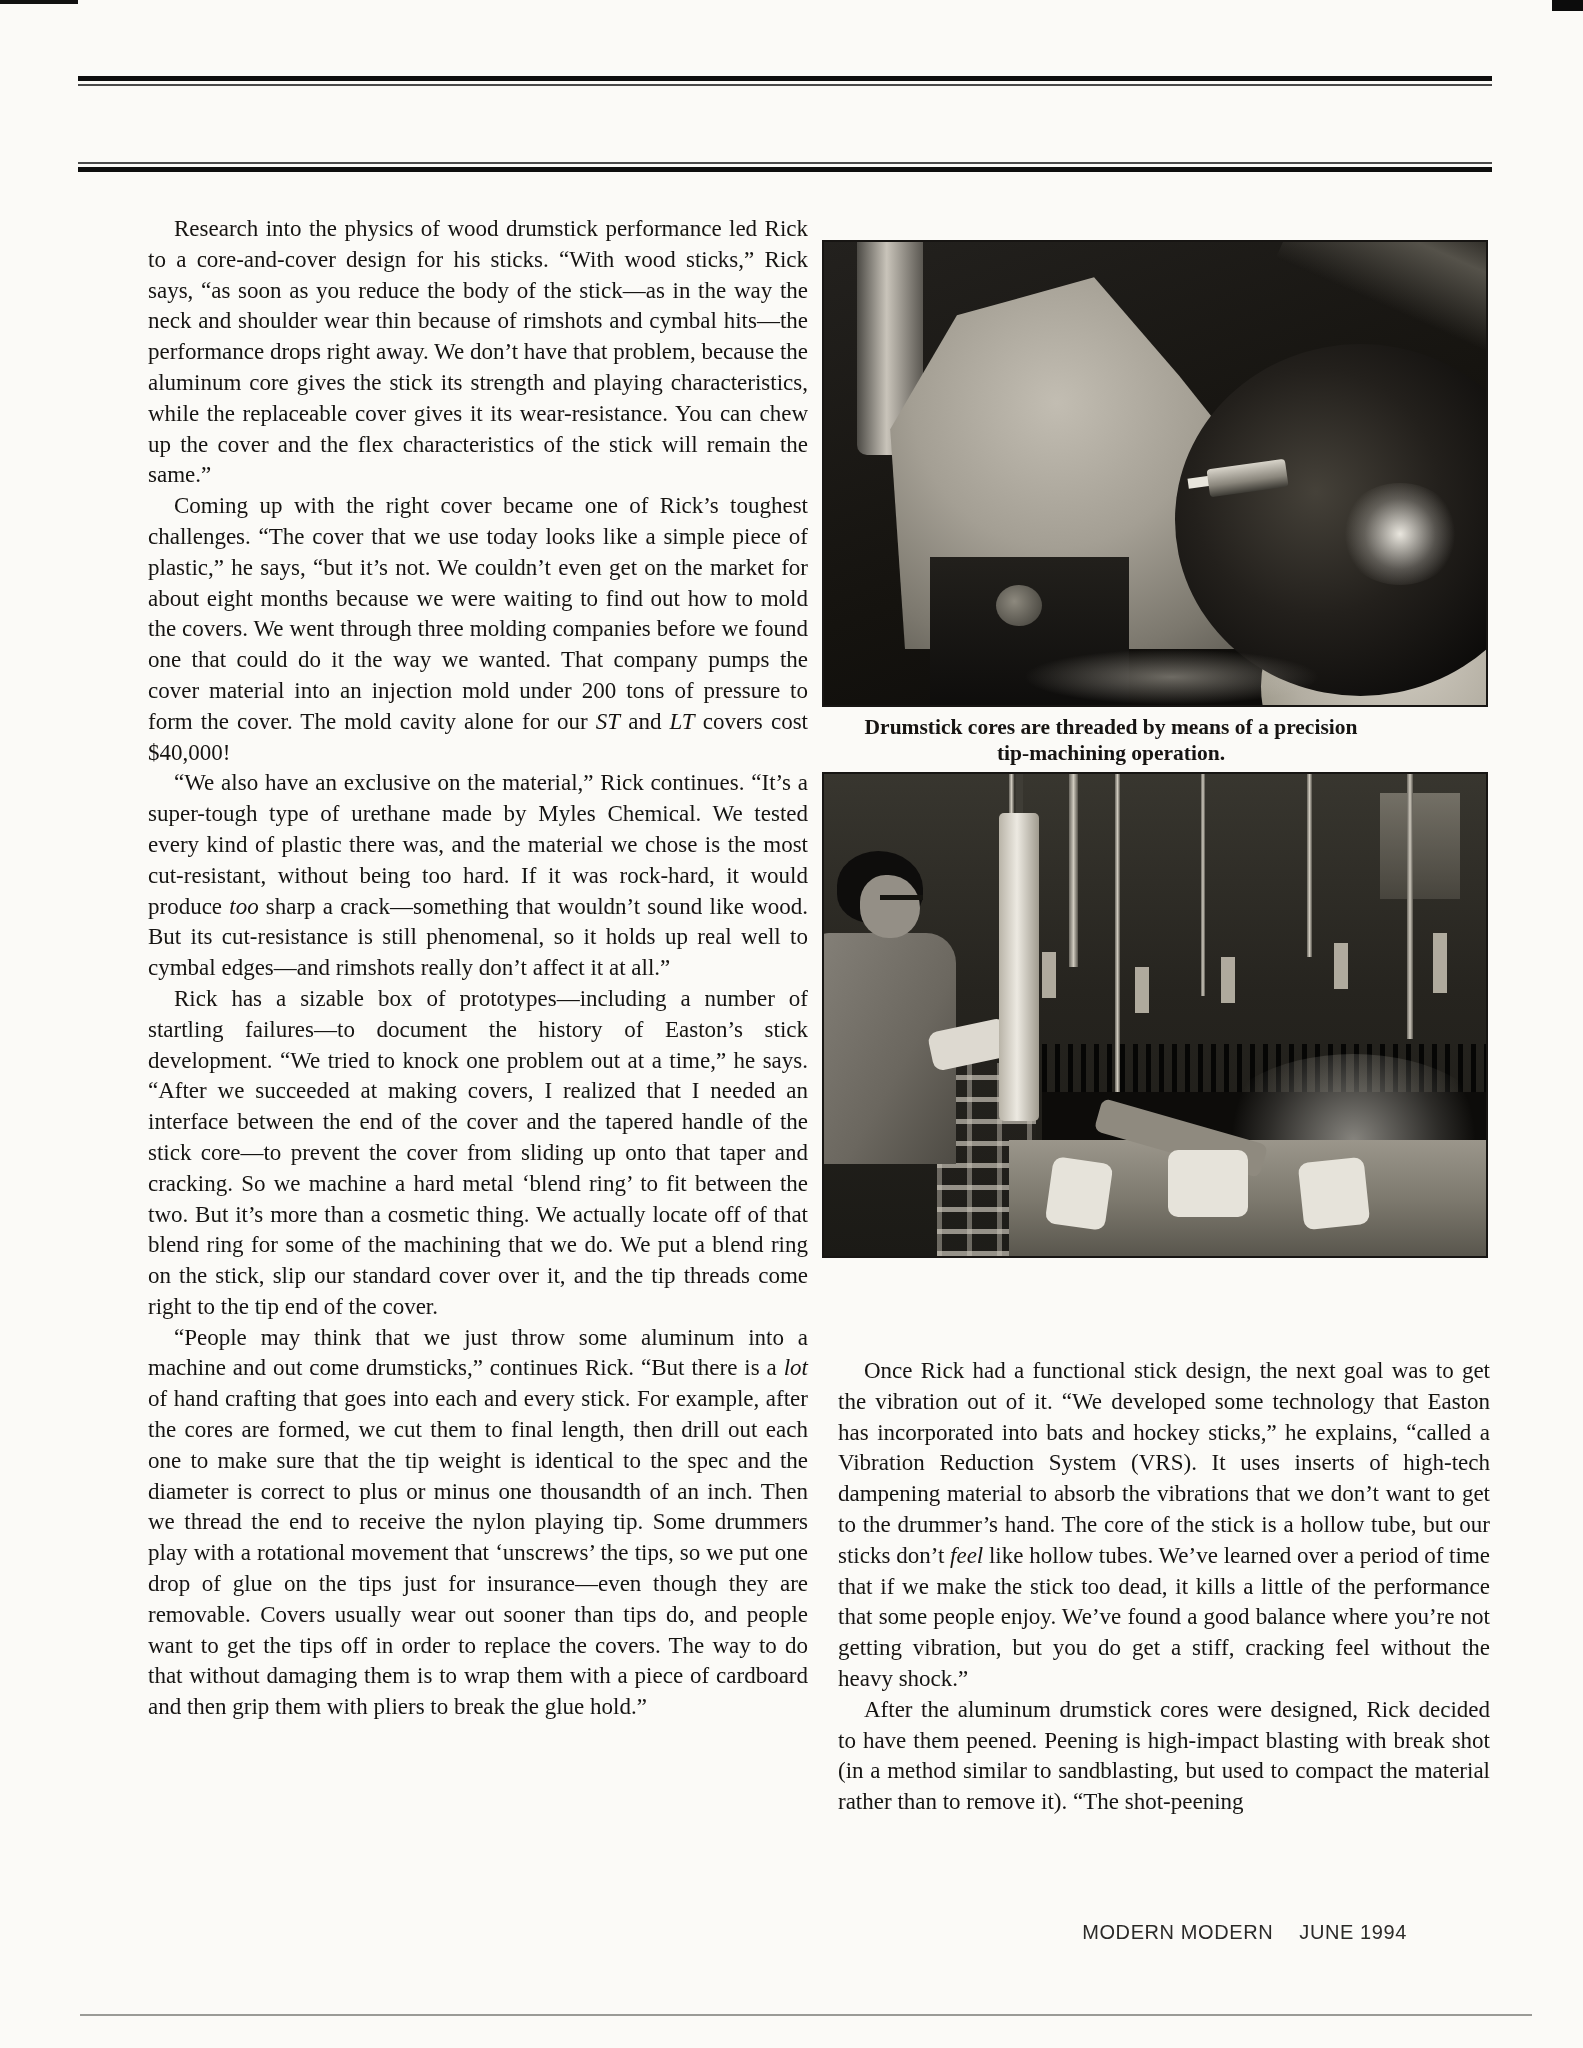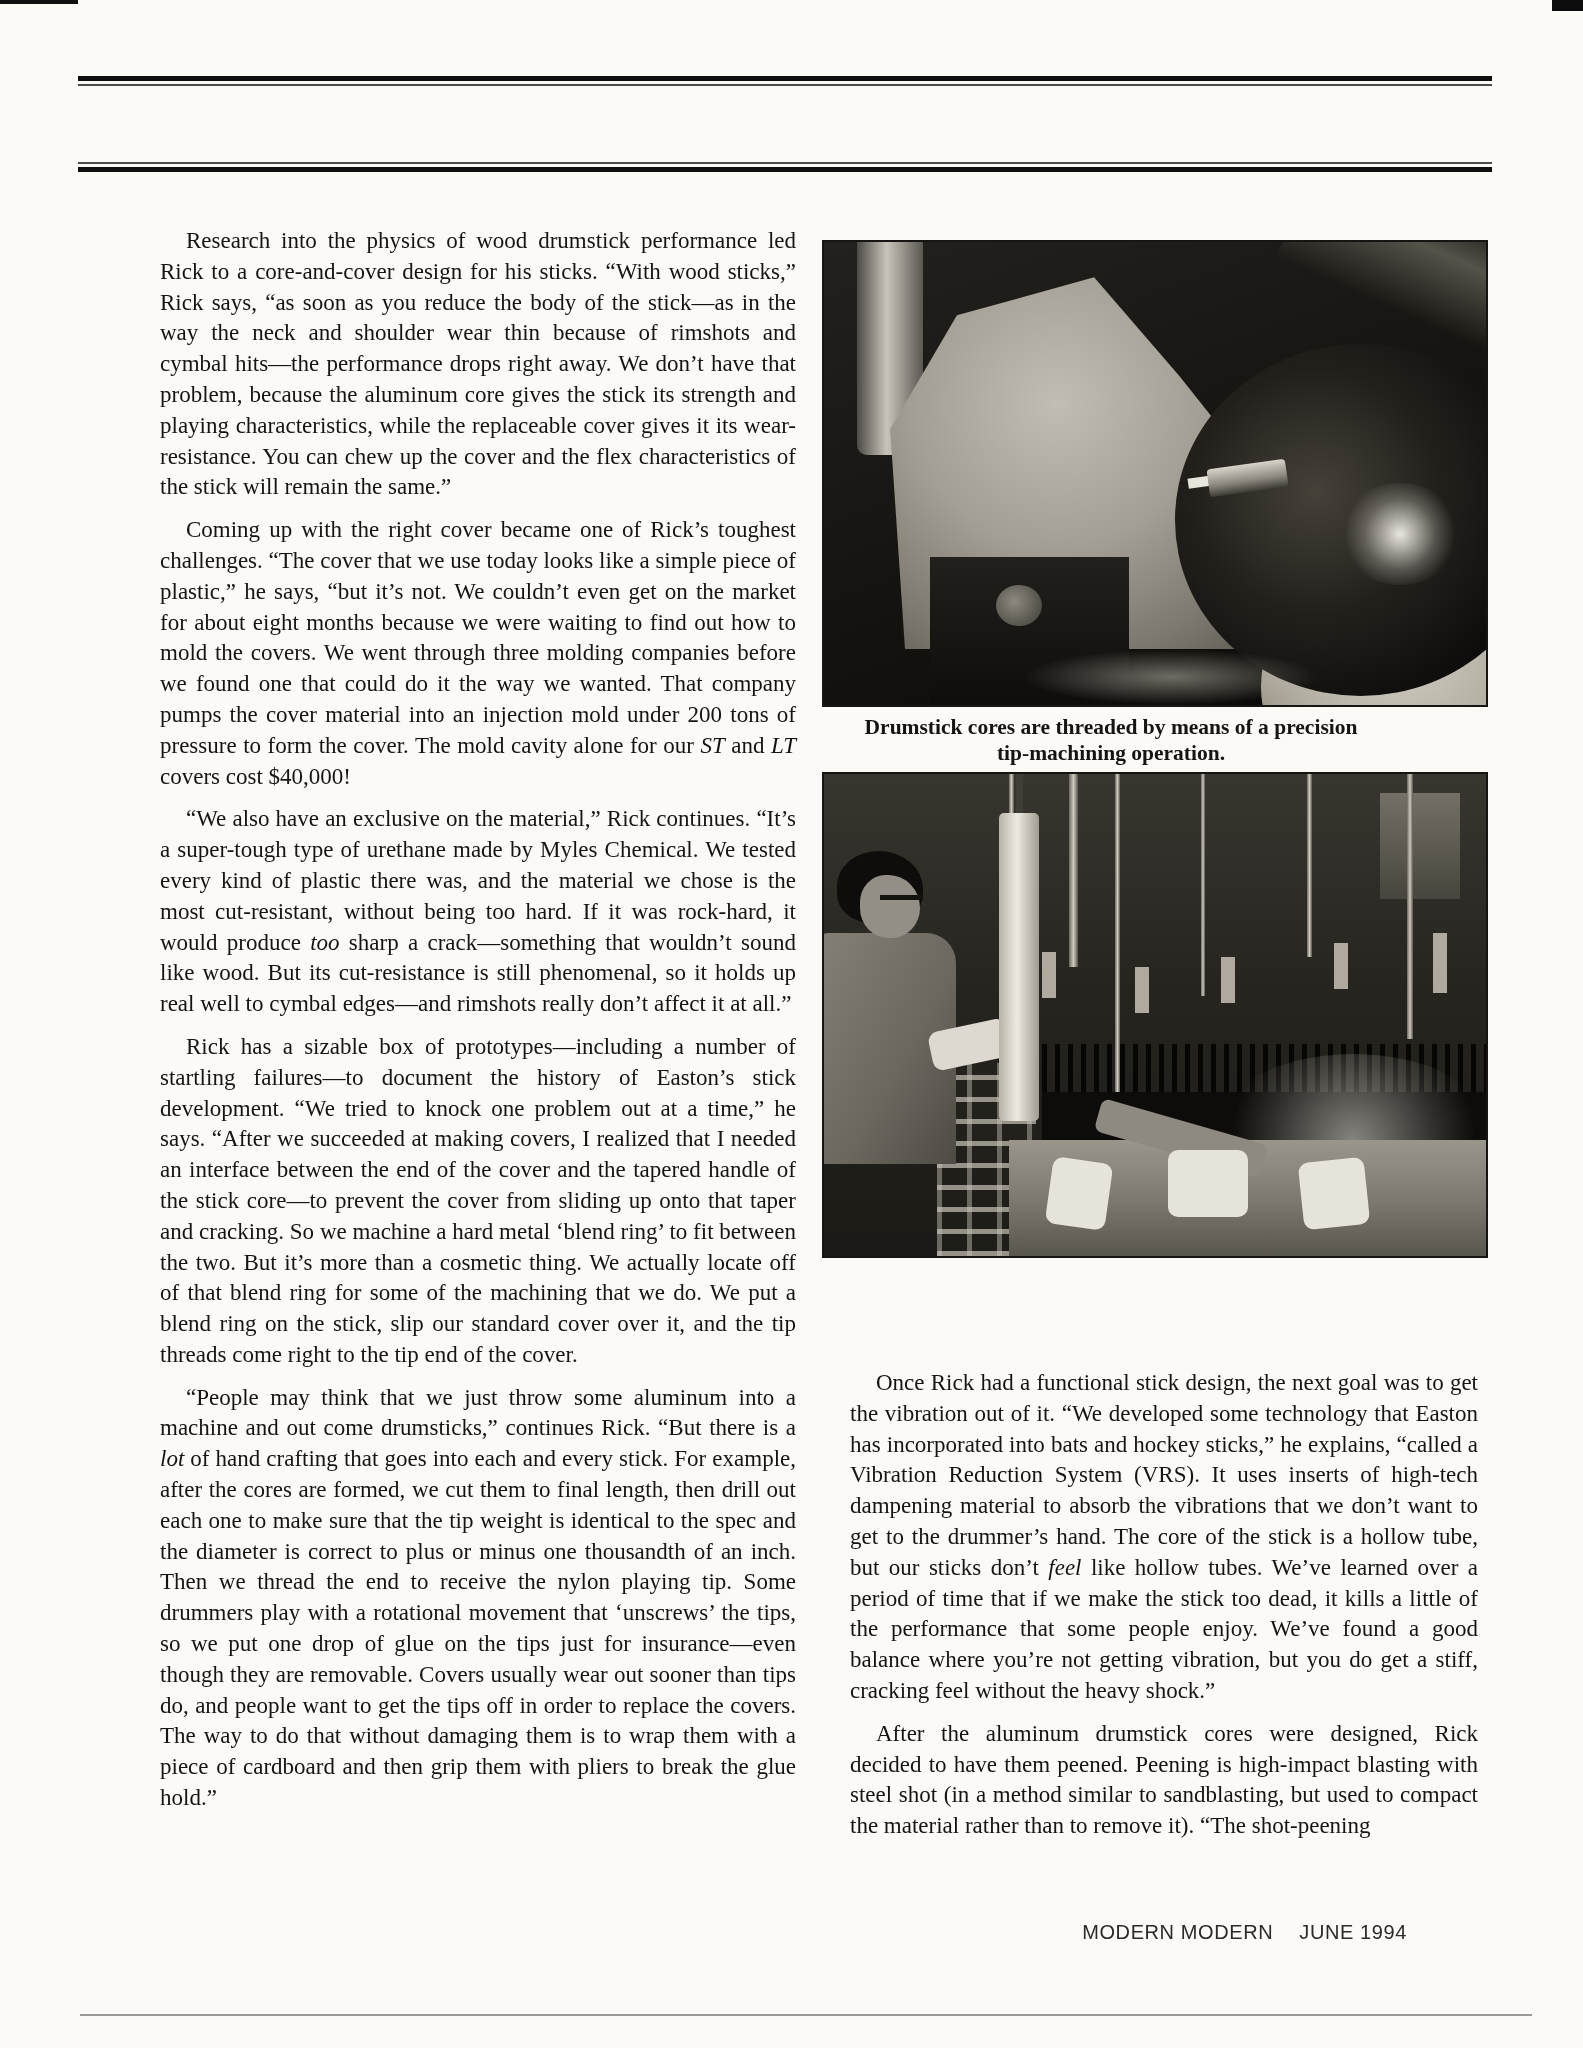--- a/index.html
+++ b/index.html
@@ -21,21 +21,21 @@
   .rule .thick{height:5px;background:#0e0e0e;}
   .rule .gap{height:3px;}
   .rule .thin{height:2px;background:#4a4a4a;}
   .bottom-rule{position:absolute;left:80px;top:2014px;width:1452px;height:2px;background:#9a9a96;}
   
   .col{
     position:absolute;
     font-size:23px;line-height:30.8px;
     text-align:justify;
   }
-  .col p{margin:12px;text-indent:26px;}
+  .col p{margin:0;text-indent:26px;}
   .col-left{left:148px;top:214px;width:660px;}
   .col-right{left:838px;top:1356px;width:652px;}
   
   .photo{position:absolute;left:822px;width:666px;border:2px solid #171513;box-sizing:border-box;overflow:hidden;}
   .photo-1{top:240px;height:467px;background:linear-gradient(160deg,#23211e 0%,#15130f 55%,#0a0908 100%);}
   .photo-2{top:772px;height:486px;background:linear-gradient(180deg,#38362f 0%,#26241f 45%,#1b1a16 100%);}
   .photo div{position:absolute;}
   
   .p1-pipe{left:5%;top:-2%;width:10%;height:48%;border-radius:10px;
     background:linear-gradient(90deg,#4c4a45,#c9c4ba 45%,#5a5751);}
@@ -189,21 +189,21 @@
     <div class="p2-hair"></div>
     <div class="p2-face"></div>
     <div class="p2-glasses"></div>
     <div class="p2-glove"></div>
     <div class="p2-fixture-rod"></div>
     <div class="p2-fixture"></div>
   </div>
 
   <div class="col col-right">
       <p><span>Once Rick had a functional stick design, the next goal was to get the vibration out of it. “We developed some technology that Easton has incorporated into bats and hockey sticks,” he explains, “called a Vibration Reduction System (VRS). It uses inserts of high-tech dampening material to absorb the vibrations that we don’t want to get to the drummer’s hand. The core of the stick is a hollow tube, but our sticks don’t </span><i>feel</i><span> like hollow tubes. We’ve learned over a period of time that if we make the stick too dead, it kills a little of the performance that some people enjoy. We’ve found a good balance where you’re not getting vibration, but you do get a stiff, cracking feel without the heavy shock.”</span></p>
-      <p><span>After the aluminum drumstick cores were designed, Rick decided to have them peened. Peening is high-impact blasting with steel shot (in a method similar to sandblasting, but used to compact the material rather than to remove it). “The shot-peening</span></p>
+      <p><span>After the aluminum drumstick cores were designed, Rick decided to have them peened. Peening is high-impact blasting with break shot (in a method similar to sandblasting, but used to compact the material rather than to remove it). “The shot-peening</span></p>
     </div>
 
   <div class="footer">
     <span class="magazine">MODERN MODERN</span><span class="issue">JUNE 1994</span>
   </div>
 
   <div class="bottom-rule"></div>
 
 </div>
 

